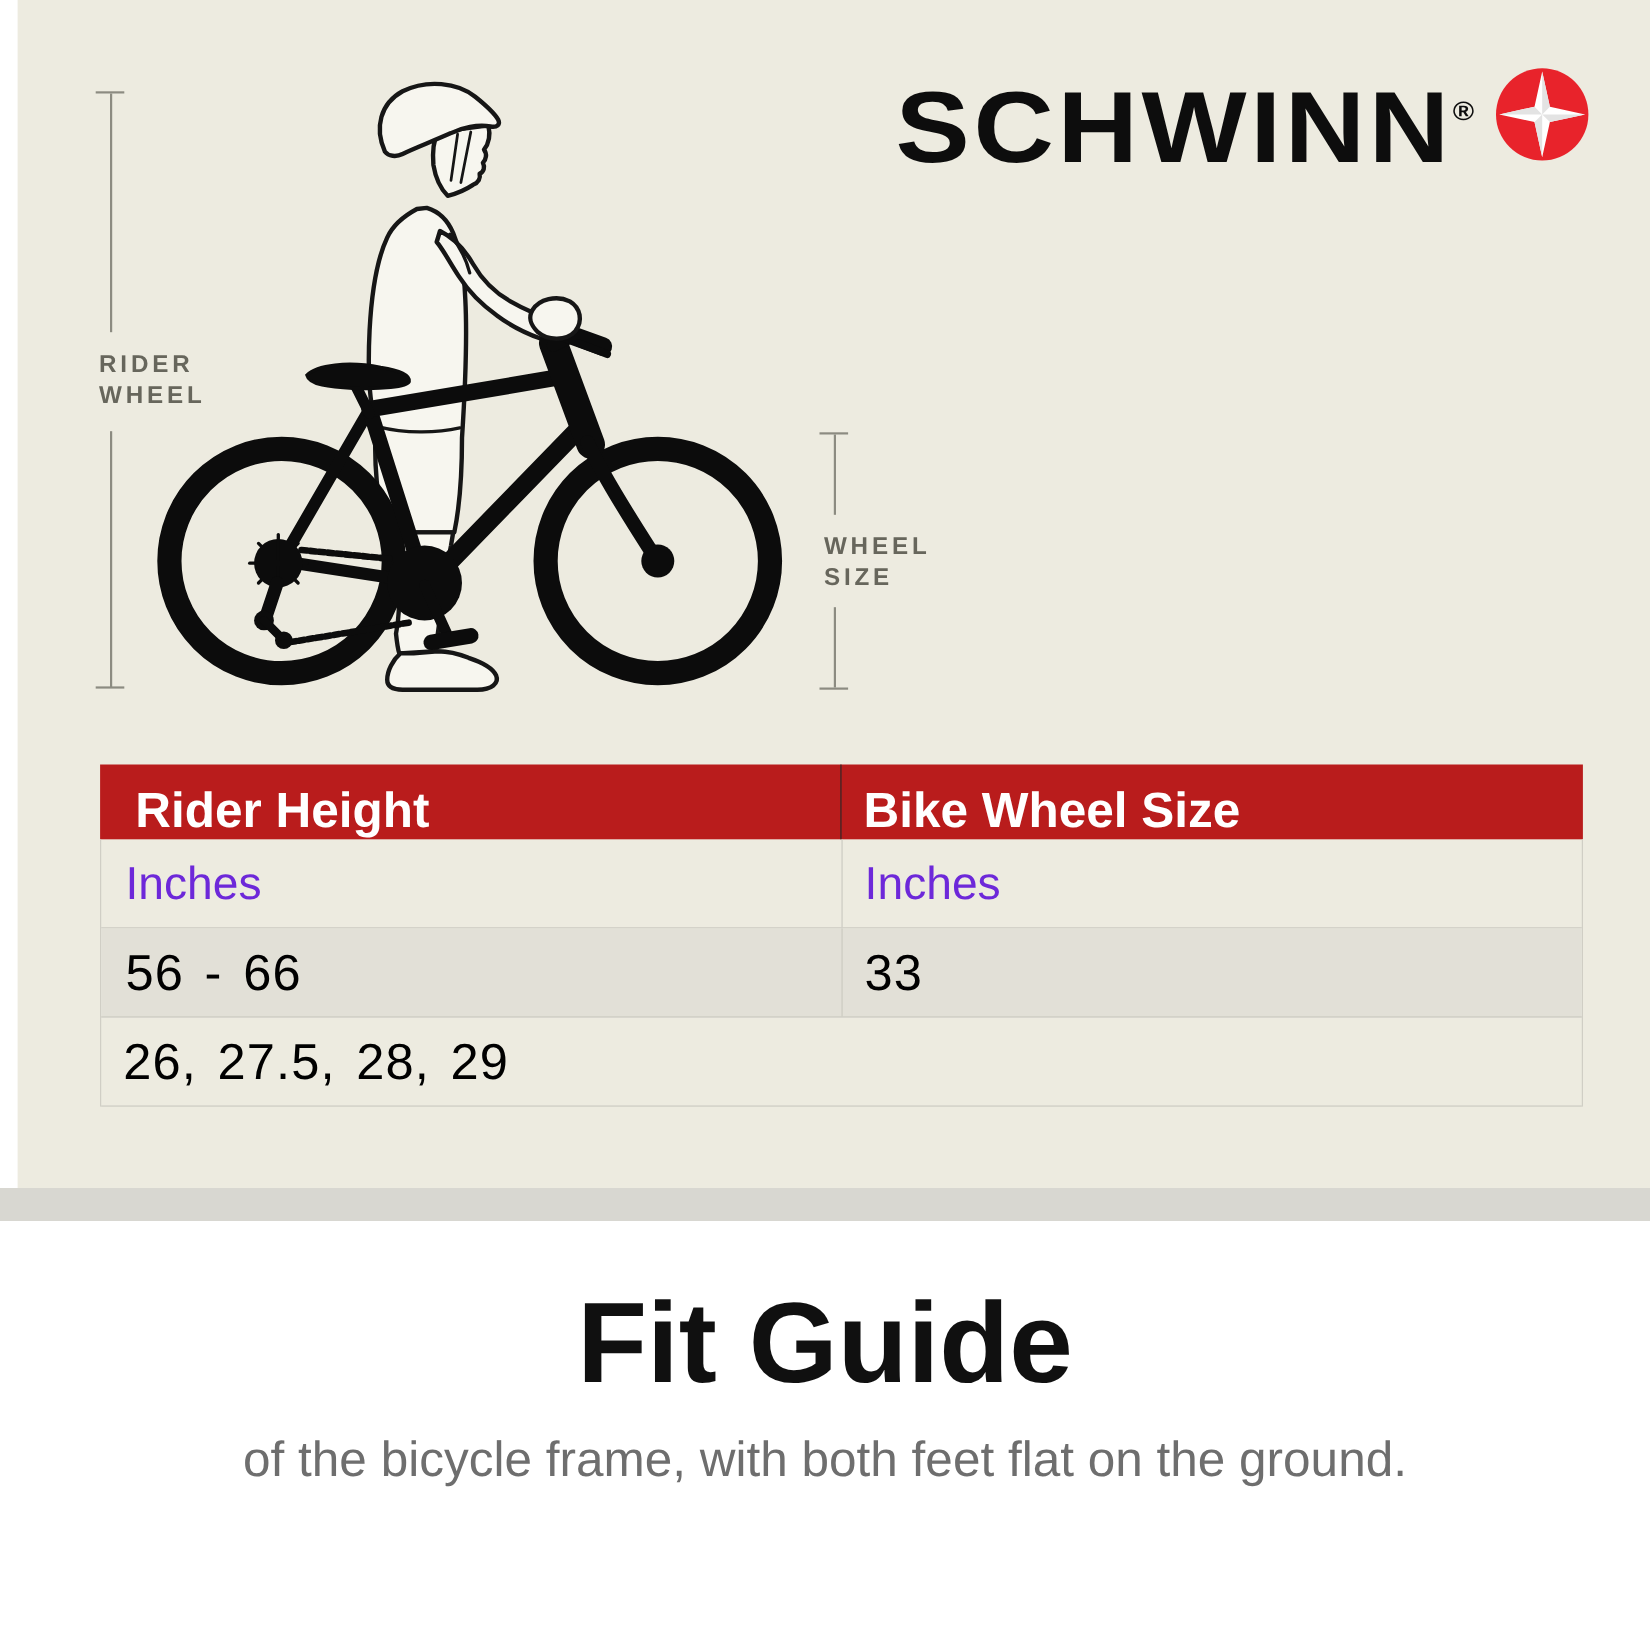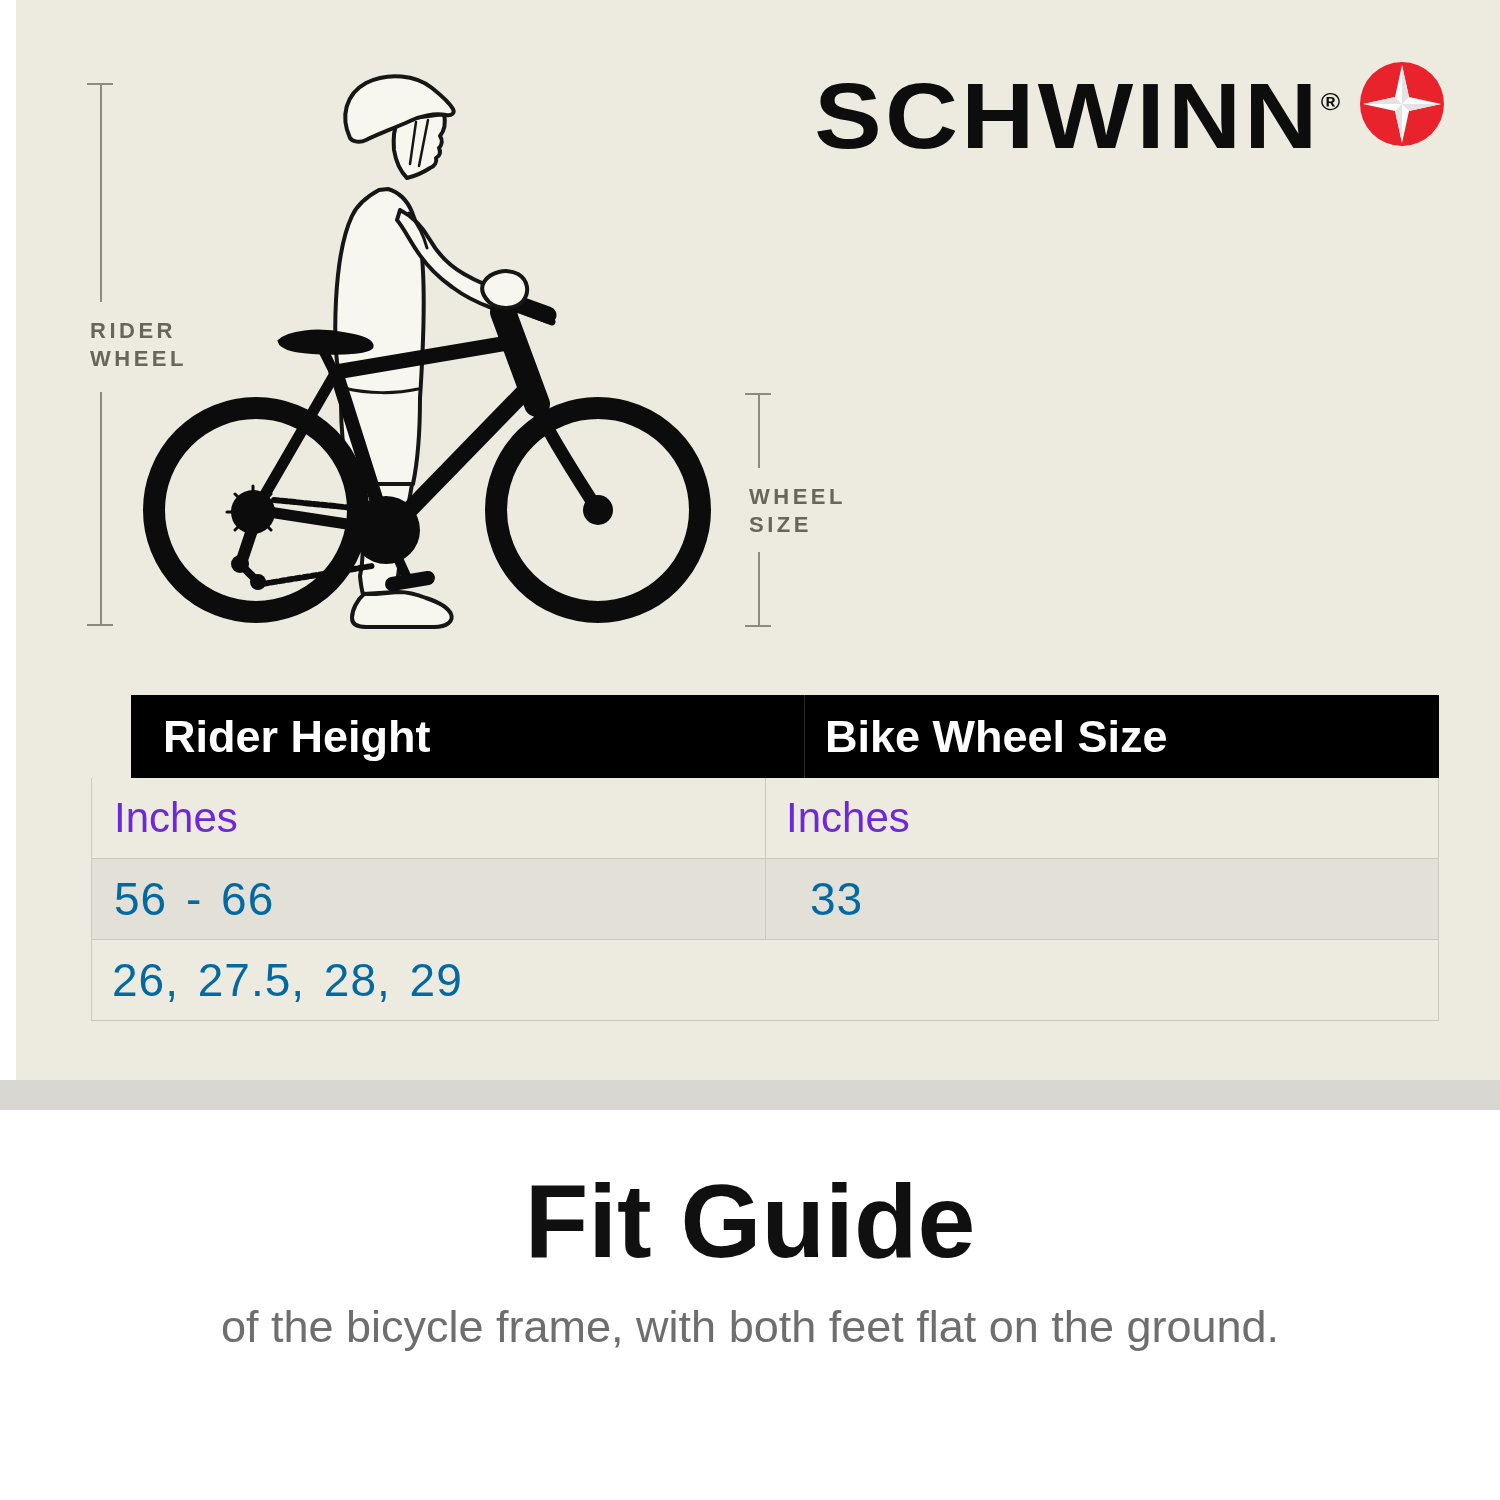--- a/index.html
+++ b/index.html
@@ -17,29 +17,29 @@
   .star-badge{position:absolute;left:1343px;top:61px;width:86px;height:86px;}
 
   
   .vseg{position:absolute;width:2px;background:#8c8b81;}
   .hcap{position:absolute;height:2px;width:26px;background:#8c8b81;}
   .measure-label{position:absolute;font-size:22px;font-weight:bold;color:#67665c;
                  letter-spacing:3.5px;line-height:28px;white-space:nowrap;}
 
   
   .fit-table{position:absolute;left:75px;top:695px;width:1348px;}
-  .t-header{display:flex;height:83px;background:#000000;color:#ffffff;font-weight:bold;font-size:45px;line-height:83px;margin-left:40px;}
+  .t-header{display:flex;height:68px;background:#b91c1c;color:#ffffff;font-weight:bold;font-size:45px;line-height:83px;}
   .t-header .c1{width:674px;padding-left:32px;box-sizing:border-box;border-right:1px solid #262626;}
   .t-header .c2{flex:1;padding-left:20px;}
   .t-body{border-left:1px solid #cccbc2;border-right:1px solid #cccbc2;}
   .t-row{display:flex;height:80px;line-height:80px;border-bottom:1px solid #c9c8bf;}
   .t-row .c1{width:674px;padding-left:22px;box-sizing:border-box;border-right:1px solid #c9c8bf;}
   .t-row .c2{flex:1;padding-left:20px;}
   .row-unit{font-size:42px;color:#6d28d9;}
-  .row-data{font-size:46px;color:#0369a1;letter-spacing:1px;word-spacing:5px;gap:24px;}
+  .row-data{font-size:46px;color:#000000;letter-spacing:1px;word-spacing:5px;}
   .row-alt{background:#E2E0D7;}
 
   
   .divider-strip{position:absolute;left:0;top:1080px;width:1500px;height:30px;background:#D8D7D1;}
 
   
   .bottom-section{position:absolute;left:0;top:1110px;width:1372px;height:390px;background:#ffffff;text-align:center;}
   .fit-title{position:absolute;left:0;top:52px;width:1500px;font-size:104px;font-weight:bold;color:#101010;letter-spacing:0px;}
   .fit-desc{position:absolute;left:0;top:188px;width:1500px;font-size:45px;line-height:57px;color:#6e6e6e;}
 </style>

